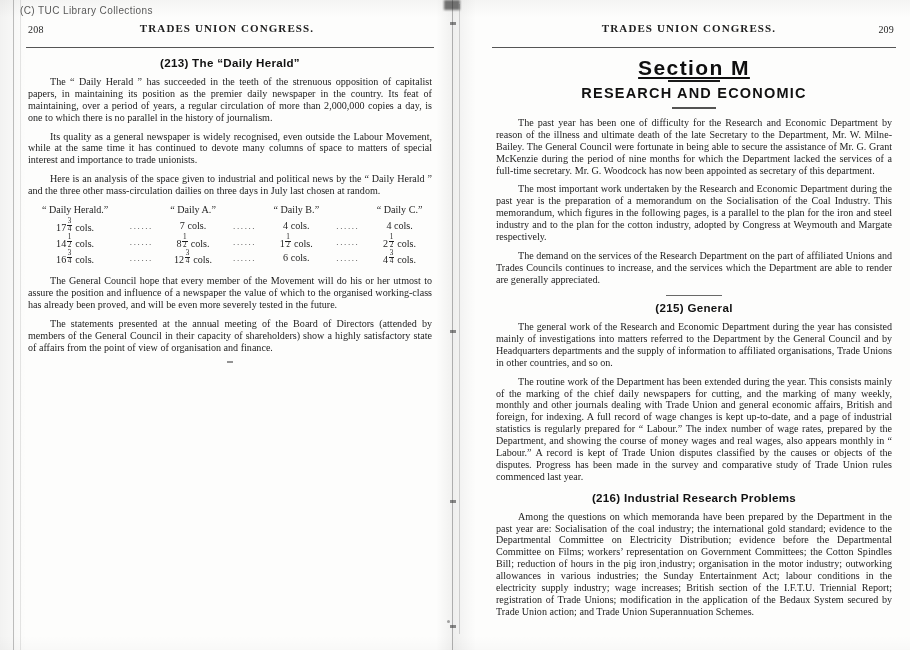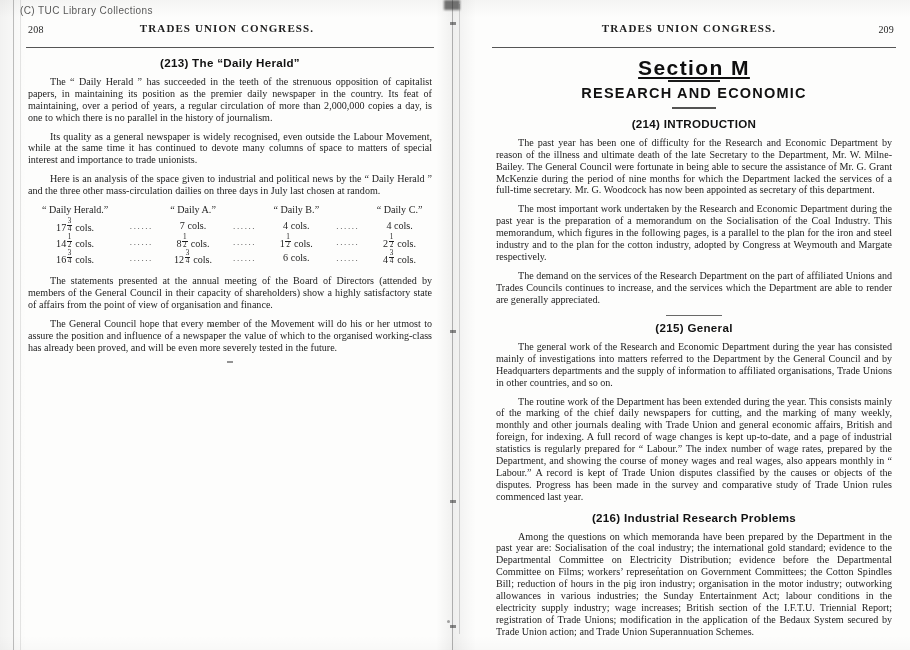--- a/index.html
+++ b/index.html
@@ -322,43 +322,42 @@
               <td class="dots">......</td>
               <td>12<span class="frac"><span class="num">3</span><span class="den">4</span></span> cols.</td>
               <td class="dots">......</td>
               <td>6 cols.</td>
               <td class="dots">......</td>
               <td>4<span class="frac"><span class="num">3</span><span class="den">4</span></span> cols.</td>
             </tr>
           </tbody>
       </table>
 
+      <p>The General Council hope that every member of the Movement will do his or her utmost to assure the position and influence of a newspaper the value of which to the organised working-class has already been proved, and will be even more severely tested in the future.</p>
       <p>The statements presented at the annual meeting of the Board of Directors (attended by members of the General Council in their capacity of shareholders) show a highly satisfactory state of affairs from the point of view of organisation and finance.</p>
-      <p>The General Council hope that every member of the Movement will do his or her utmost to assure the position and influence of a newspaper the value of which to the organised working-class has already been proved, and will be even more severely tested in the future.</p>
 
       <div class="para-rule" style="width:6px;height:2px;opacity:0.5;margin-top:6px;"></div>
     </div>
   </div>
 
   <div class="page right">
 
     <div class="running-head">
       <div class="folio">209</div>
       <div class="head-title">TRADES UNION CONGRESS.</div>
     </div>
     <div class="head-rule"></div>
 
     <div class="col">
 
       <h1 class="section-m">Section  M</h1>
       <div class="short-rule"></div>
       <h2 class="section-sub">RESEARCH AND ECONOMIC</h2>
       <div class="short-rule thin"></div>
 
-      <h2 class="sec-num">(214) INTRODUCTION</h2>
       <p>The past year has been one of difficulty for the Research and Economic Department by reason of the illness and ultimate death of the late Secretary to the Department, Mr. W. Milne-Bailey.  The General Council were fortunate in being able to secure the assistance of Mr. G. Grant McKenzie during the period of nine months for which the Department lacked the services of a full-time secretary.  Mr. G. Woodcock has now been appointed as secretary of this department.</p>
       <p>The most important work undertaken by the Research and Economic Department during the past year is the preparation of a memorandum on the Socialisation of the Coal Industry.  This memorandum, which figures in the following pages, is a parallel to the plan for the iron and steel industry and to the plan for the cotton industry, adopted by Congress at Weymouth and Margate respectively.</p>
       <p class="tight">The demand on the services of the Research Department on the part of affiliated Unions and Trades Councils continues to increase, and the services which the Department are able to render are generally appreciated.</p>
 
       <div class="para-rule"></div>
 
       <h2 class="sec-num" style="margin-top:0;">(215) General</h2>
       <p>The general work of the Research and Economic Department during the year has consisted mainly of investigations into matters referred to the Department by the General Council and by Headquarters departments and the supply of information to affiliated organisations, Trade Unions in other countries, and so on.</p>
       <p>The routine work of the Department has been extended during the year.  This consists mainly of the marking of the chief daily newspapers for cutting, and the marking of many weekly, monthly and other journals dealing with Trade Union and general economic affairs, British and foreign, for indexing.  A full record of wage changes is kept up-to-date, and a page of industrial statistics is regularly prepared for “ Labour.”  The index number of wage rates, prepared by the Department, and showing the course of money wages and real wages, also appears monthly in “ Labour.”  A record is kept of Trade Union disputes classified by the causes or objects of the disputes.  Progress has been made in the survey and comparative study of Trade Union rules commenced last year.</p>
 

